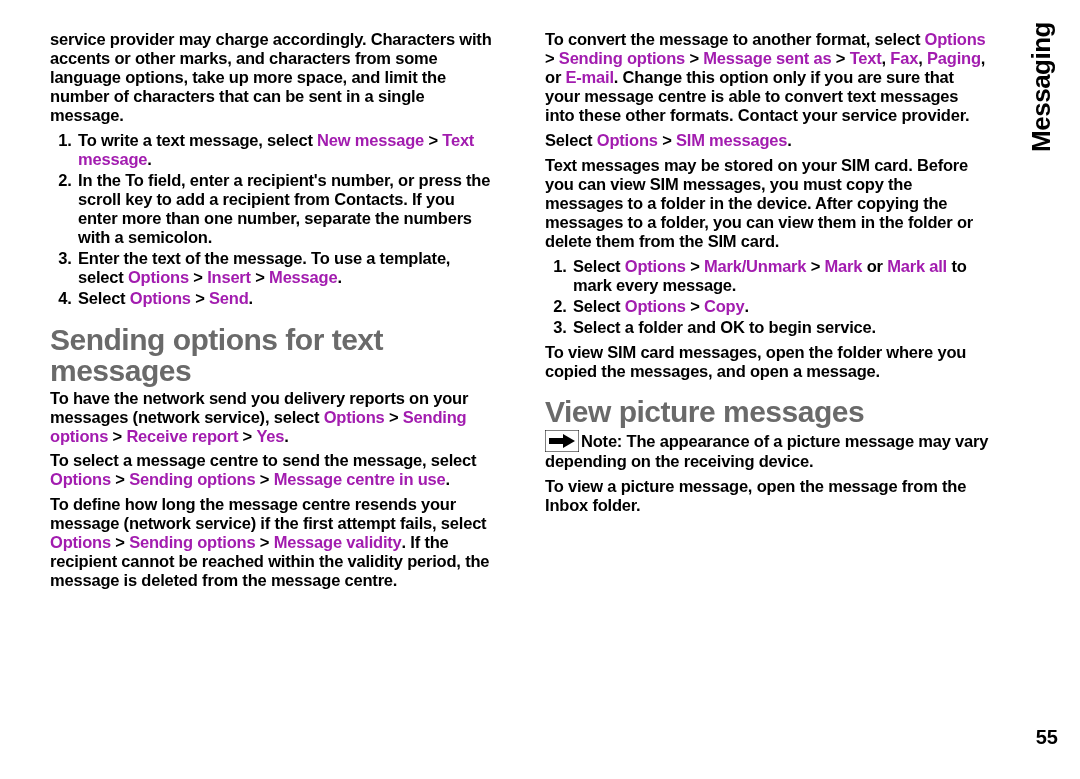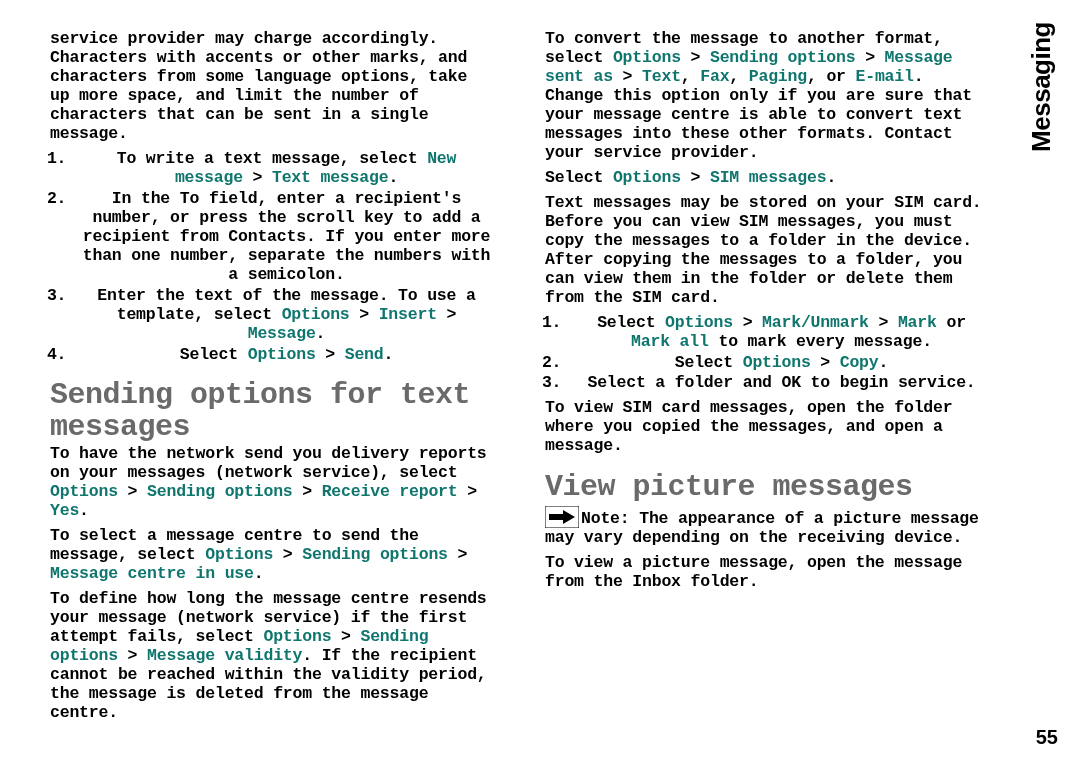--- a/index.html
+++ b/index.html
@@ -22,44 +22,42 @@
   .cols {
     display: flex;
     gap: 50px;
   }
   .col {
     width: 445px;
     font-size: 16.5px;
     line-height: 1.15;
     font-weight: 600;
     letter-spacing: -0.2px;
-    font-family: Liberation Mono, monospace;
   }
   .col p {
     margin: 0 0 6px 0;
   }
   h2 {
     font-size: 30px;
     font-weight: 700;
     color: #6a6a6a;
     margin: 16px 0 2px 0;
     line-height: 1.05;
     letter-spacing: -0.5px;
   }
   .blue {
-    color: #0f766e;
+    color: #a21caf;
     font-weight: 700;
   }
   .bold {
     font-weight: 700;
   }
   ol {
     margin: 2px 0 6px 0;
     padding-left: 26px;
-    text-align: center;
   }
   ol li {
     margin-bottom: 2px;
     padding-left: 2px;
   }
   .side-label {
     position: absolute;
     right: 54px;
     top: 22px;
     transform: rotate(-90deg);

